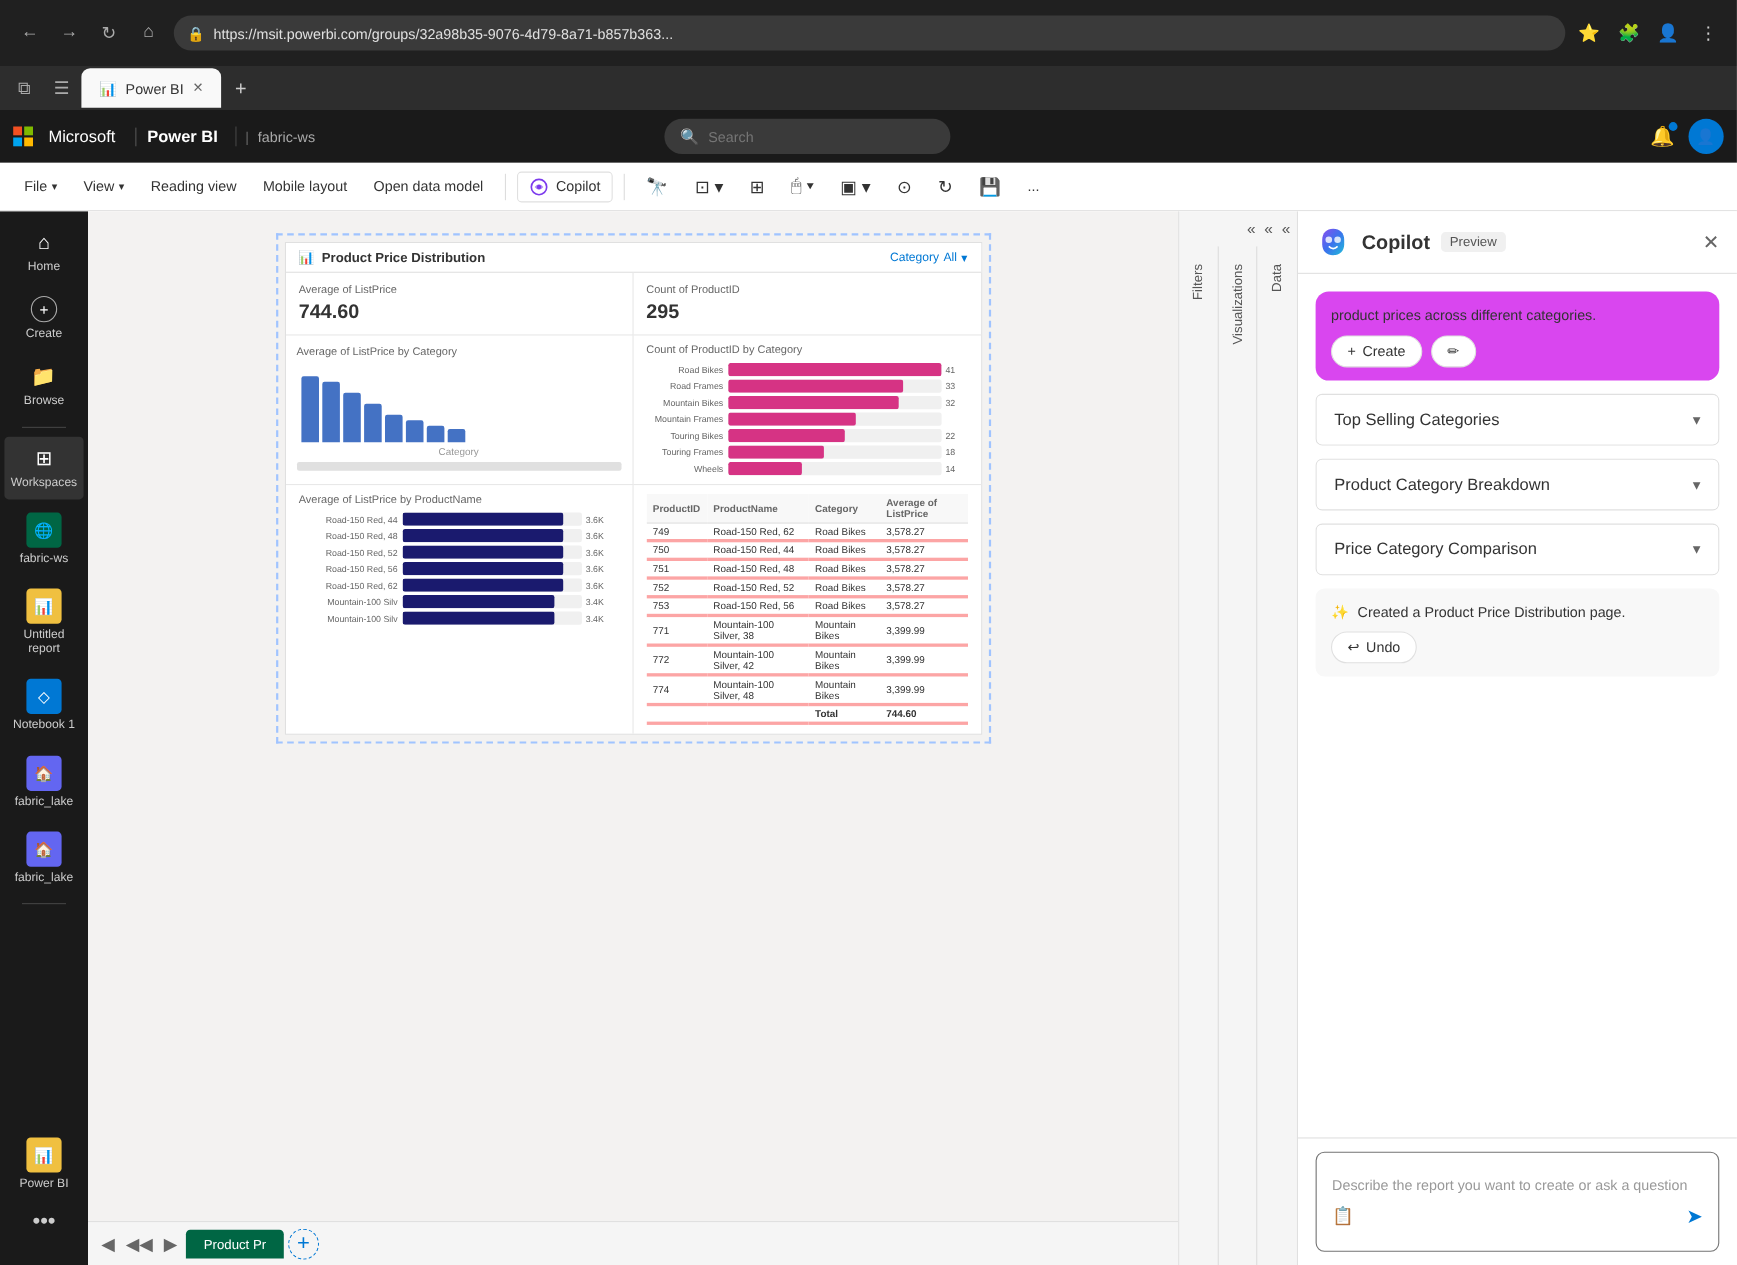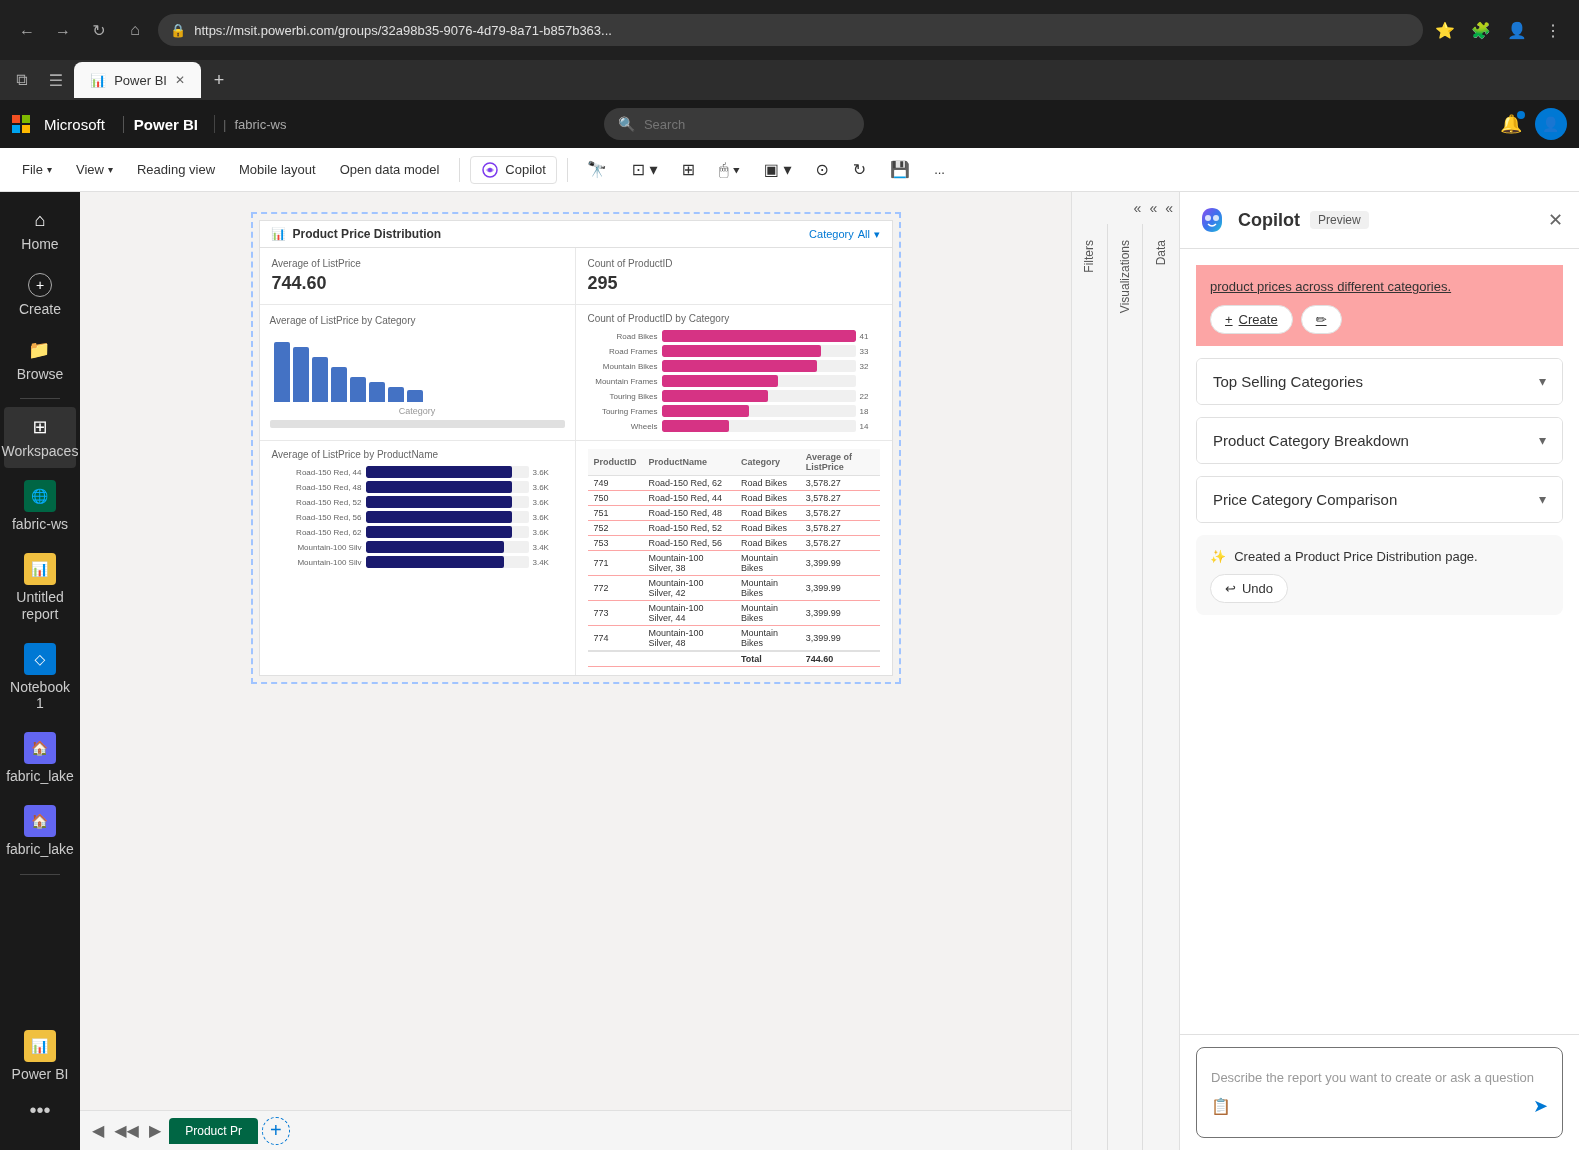--- a/index.html
+++ b/index.html
@@ -47,21 +47,21 @@
     .copilot-btn { background: transparent; border: 1px solid #e0e0e0; border-radius: 4px; padding: 4px 10px; display: flex; align-items: center; gap: 6px; cursor: pointer; font-size: 13px; color: #333; }
 
     
     .main-area { display: flex; flex: 1; overflow: hidden; }
 
     
     .left-sidebar { width: 80px; background: #1a1a1a; display: flex; flex-direction: column; align-items: center; padding: 8px 0; gap: 4px; }
     .sidebar-item { display: flex; flex-direction: column; align-items: center; padding: 8px 4px; cursor: pointer; border-radius: 4px; width: 72px; gap: 4px; }
     .sidebar-item.active { background: #333; }
     .sidebar-icon { color: #fff; font-size: 18px; width: 24px; height: 24px; display: flex; align-items: center; justify-content: center; }
-    .sidebar-label { color: #ccc; font-size: 14px; text-align: center; line-height: 1.2; }
+    .sidebar-label { color: #ccc; font-size: 11px; text-align: center; line-height: 1.2; }
     .sidebar-divider { width: 40px; height: 1px; background: #444; margin: 4px 0; }
     .sidebar-more { color: #ccc; font-size: 20px; cursor: pointer; margin-top: auto; }
 
     
     .canvas-area { flex: 1; background: #f3f2f1; position: relative; overflow: hidden; }
     .report-header { background: #fff; border-bottom: 1px solid #e0e0e0; padding: 6px 12px; display: flex; align-items: center; justify-content: space-between; }
     .report-title-bar { font-size: 12px; font-weight: 600; color: #333; }
     .report-category-filter { font-size: 11px; color: #0078d4; display: flex; align-items: center; gap: 4px; }
     .report-body { display: grid; grid-template-columns: 1fr 1fr; gap: 0; height: calc(100% - 32px); }
     .metric-card { padding: 10px 12px; border-right: 1px solid #e8e8e8; border-bottom: 1px solid #e8e8e8; }
@@ -72,33 +72,33 @@
     .bar-chart-horiz { display: flex; flex-direction: column; gap: 3px; }
     .bar-row { display: flex; align-items: center; gap: 4px; }
     .bar-label { font-size: 8px; color: #666; width: 70px; text-align: right; white-space: nowrap; overflow: hidden; text-overflow: ellipsis; }
     .bar-track { flex: 1; height: 12px; background: #f0f0f0; border-radius: 2px; overflow: hidden; }
     .bar-fill { height: 100%; border-radius: 2px; }
     .bar-val { font-size: 8px; color: #666; width: 20px; }
 
     
     .report-table { width: 100%; border-collapse: collapse; font-size: 9px; }
     .report-table th { background: #f8f8f8; padding: 3px 6px; text-align: left; border-bottom: 1px solid #e0e0e0; color: #666; font-weight: 600; }
-    .report-table td { padding: 2px 6px; border-bottom: 1px solid #fca5a5; color: #333; }
+    .report-table td { padding: 2px 6px; border-bottom: 3px solid #fca5a5; color: #333; }
 
     
     .right-panel { width: 400px; background: #fff; border-left: 1px solid #e0e0e0; display: flex; flex-direction: column; }
     .copilot-header { padding: 12px 16px; display: flex; align-items: center; justify-content: space-between; border-bottom: 1px solid #e0e0e0; }
     .copilot-title-area { display: flex; align-items: center; gap: 10px; }
     .copilot-title { font-size: 18px; font-weight: 600; color: #333; }
     .preview-badge { background: #f0f0f0; border-radius: 4px; padding: 2px 8px; font-size: 12px; color: #555; }
     .close-btn { color: #666; font-size: 18px; cursor: pointer; }
 
     
     .copilot-content { flex: 1; overflow-y: auto; padding: 16px; display: flex; flex-direction: column; gap: 12px; }
-    .copilot-message-bubble { background: #fca5a5; border-radius: 0; padding: 12px 14px; font-size: 13px; color: #333; line-height: 1.5; text-decoration: underline; }
+    .copilot-message-bubble { background: #d946ef; border-radius: 12px; padding: 12px 14px; font-size: 13px; color: #333; line-height: 1.5; }
     .copilot-actions { display: flex; gap: 8px; margin-top: 8px; }
     .copilot-action-btn { border: 1px solid #e0e0e0; border-radius: 16px; padding: 6px 14px; font-size: 13px; color: #333; cursor: pointer; background: #fff; display: flex; align-items: center; gap: 6px; }
     .accordion-item { border: 1px solid #e0e0e0; border-radius: 6px; overflow: hidden; }
     .accordion-header { padding: 14px 16px; display: flex; align-items: center; justify-content: space-between; cursor: pointer; background: #fff; }
     .accordion-label { font-size: 15px; color: #333; font-weight: 500; }
     .accordion-chevron { color: #666; font-size: 14px; }
     .chat-bubble-user { background: #e8f4fd; border-radius: 12px; padding: 12px 14px; font-size: 13px; color: #333; line-height: 1.5; align-self: flex-end; max-width: 90%; }
     .copilot-response { background: #f8f8f8; border-radius: 8px; padding: 12px 14px; font-size: 13px; color: #333; line-height: 1.5; }
     .copilot-response-header { display: flex; align-items: center; gap: 8px; font-size: 13px; color: #333; font-weight: 500; margin-bottom: 8px; }
     .undo-btn { border: 1px solid #e0e0e0; border-radius: 16px; padding: 6px 14px; font-size: 13px; color: #333; cursor: pointer; background: #fff; display: flex; align-items: center; gap: 6px; }
@@ -516,26 +516,20 @@
                             <td>Mountain Bikes</td>
                             <td>3,399.99</td>
                         </tr>
                         <tr>
                           <td>772</td>
                             <td>Mountain-100 Silver, 42</td>
                             <td>Mountain Bikes</td>
                             <td>3,399.99</td>
                         </tr>
                         <tr>
-                          <td>773</td>
-                            <td>Mountain-100 Silver, 44</td>
-                            <td>Mountain Bikes</td>
-                            <td>3,399.99</td>
-                        </tr>
-                        <tr>
                           <td>774</td>
                             <td>Mountain-100 Silver, 48</td>
                             <td>Mountain Bikes</td>
                             <td>3,399.99</td>
                         </tr>
                         <tr style="font-weight:600;border-top:2px solid #e0e0e0;">
                           <td></td>
                             <td></td>
                           <td>Total</td>
                           <td>744.60</td>

